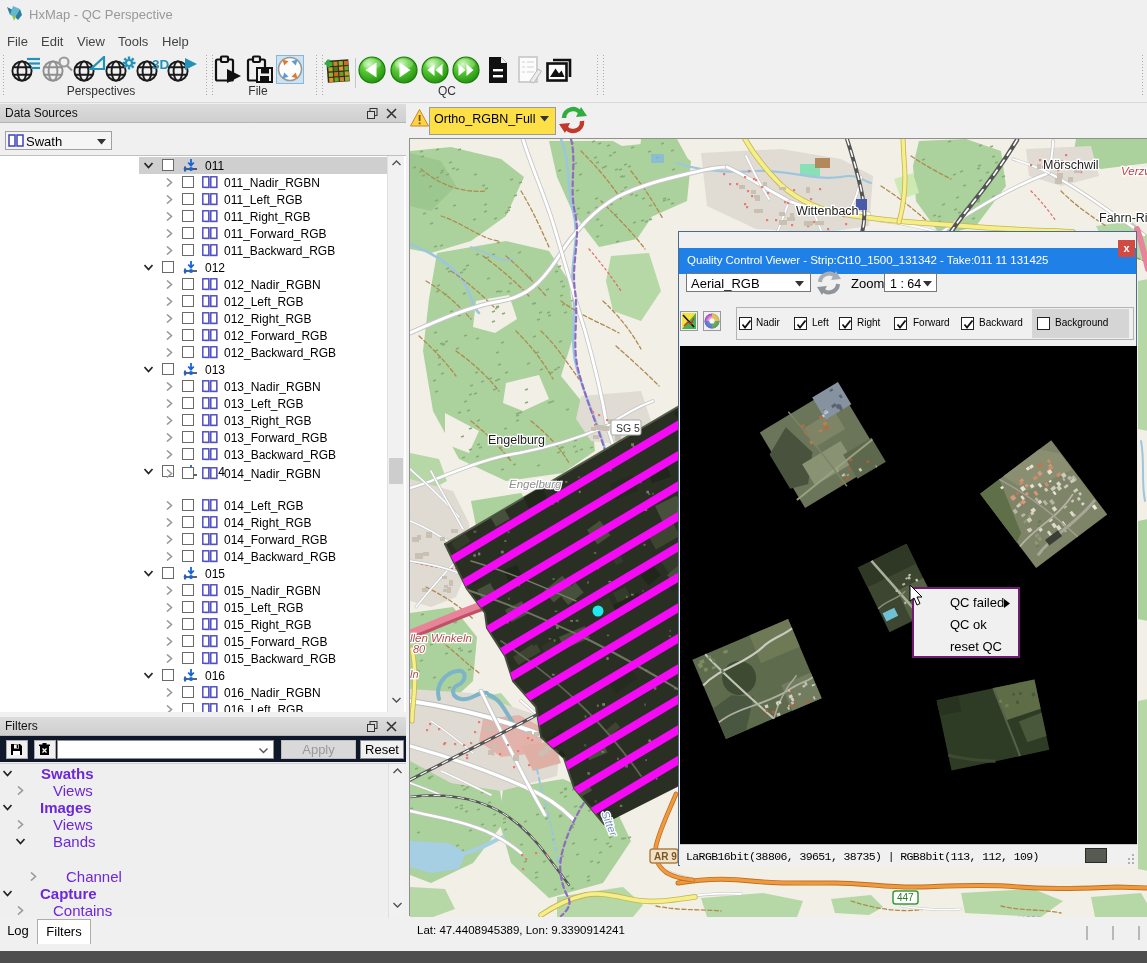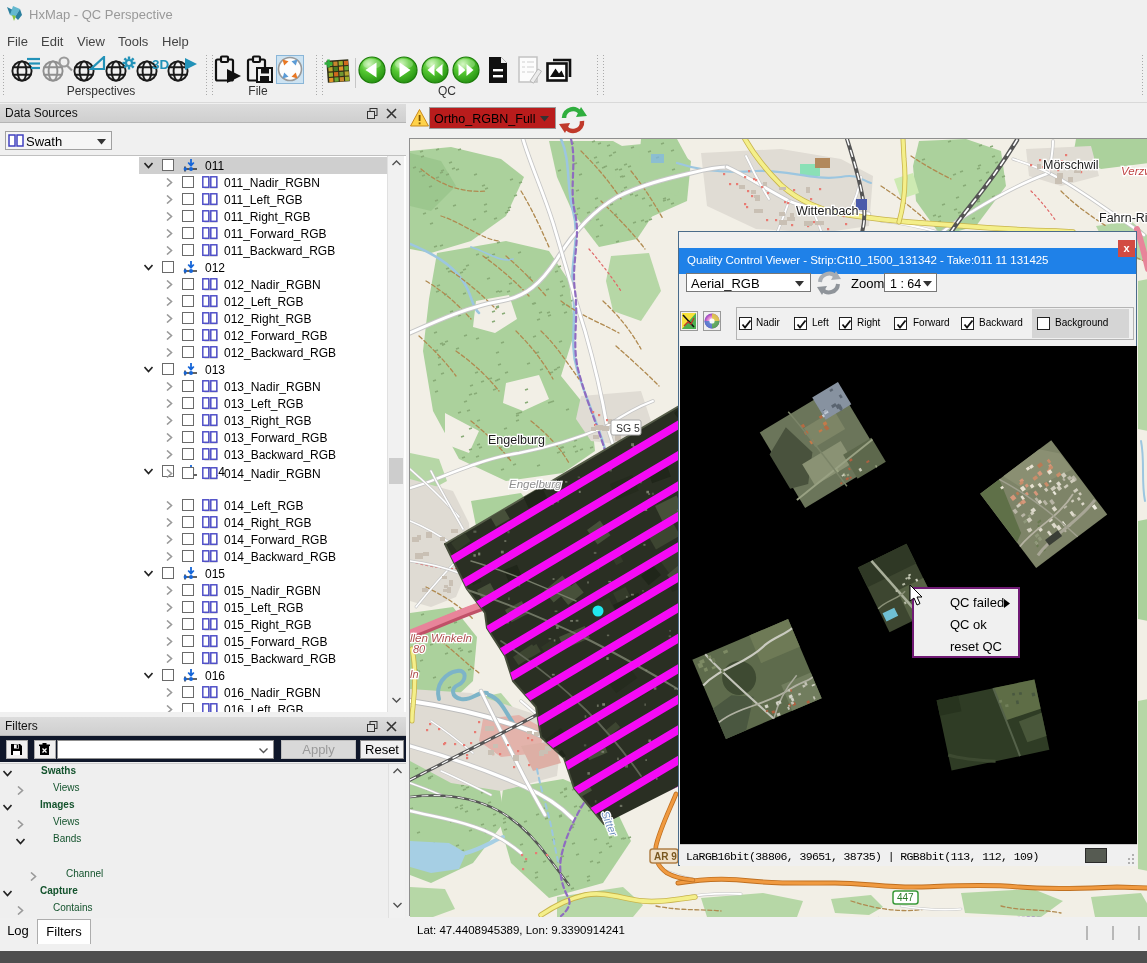--- a/index.html
+++ b/index.html
@@ -40,21 +40,21 @@
 
 
 #fpanel { position:absolute; left:0; top:717px; width:406px; height:202px; }
 #ftoolbar { position:absolute; left:0; top:19px; width:406px; height:26px; background:#0f172a;}
 .fbtn { position:absolute; top:4px; width:22px; height:19px; background:#f0f0f0; border:1px solid #a9a9a9; }
 #fcombo { position:absolute; left:57px; top:4px; width:217px; height:19px; background:#fff; border:1px solid #8f8f8f; }
 #fapply { position:absolute; left:281px; top:4px; width:75px; height:19px; background:#d9d9d9; border:1px solid #bdbdbd; color:#9a9a9a; text-align:center; line-height:17px; font-size:13px;}
 #freset { position:absolute; left:360px; top:4px; width:44px; height:19px; background:#f0f0f0; border:1px solid #8f8f8f; color:#000; text-align:center; line-height:17px; font-size:13px;}
 #ftree { position:absolute; left:0; top:46px; width:406px; height:155px; background:#efefef; border-top:1px solid #d0d0d0;}
 .frow { position:absolute; left:0; width:388px; height:17px; }
-.flabel { position:absolute; top:1px; font-size:10px; color:#14532d;}
+.flabel { position:absolute; top:1px; font-size:15px; color:#6d28d9;}
 .fbold { font-weight:bold; }
 
 
 #tabrow { position:absolute; left:0; top:919px; width:406px; height:27px; background:#f0f0f0;}
 .tab { position:absolute; font-size:13px; color:#000; text-align:center;}
 #statusbar { position:absolute; left:406px; top:916px; width:741px; height:35px; background:#f0f0f0;}
 #latlon { position:absolute; left:11px; top:8px; font-size:11.5px; color:#000;}
 #darkstrip { position:absolute; left:0; top:951px; width:1147px; height:12px; background:#4e4e4e; }
 
 
@@ -865,21 +865,21 @@
       </svg>
 </div>
   <div id="darkstrip"></div>
 
   <div id="row2">
     <svg class="abs" style="left:4px;top:5px" width="19" height="18" viewBox="0 0 19 18">
       <polygon points="9.5,0.5 18.5,17 0.5,17" fill="#ffd24a" stroke="#c8881a" stroke-width="1"></polygon>
       <rect x="8.7" y="6" width="1.8" height="6" fill="#7a5200"></rect>
         <rect x="8.7" y="13.4" width="1.8" height="1.9" fill="#7a5200"></rect>
     </svg>
-    <div class="abs" style="left:23px;top:3px;width:127px;height:22px;background:#b91c1c;border:1px solid #9a9a9a;">
+    <div class="abs" style="left:23px;top:3px;width:127px;height:28px;background:#fde047;border:1px solid #9a9a9a;">
       <div class="abs" style="left:4px;top:4px;font-size:12.5px;">Ortho_RGBN_Full</div>
       <svg class="abs" style="right:6px;top:8px" width="9" height="6">
           <polygon points="0,0 9,0 4.5,5.5" fill="#333"></polygon>
         </svg>
     </div>
     <svg class="abs" style="left:153px;top:1px" width="28" height="30" viewBox="0 0 28 30">
       <path d="M5,13 A9,9 0 0 1 22,9" fill="none" stroke="#2fae3e" stroke-width="4.5"></path>
       <polygon points="22,2 28,11 17,12" fill="#2fae3e"></polygon>
       <path d="M23,16 A9,9 0 0 1 6,21" fill="none" stroke="#c0392b" stroke-width="4.5"></path>
       <polygon points="6,28 0,19 11,18" fill="#c0392b"></polygon>

